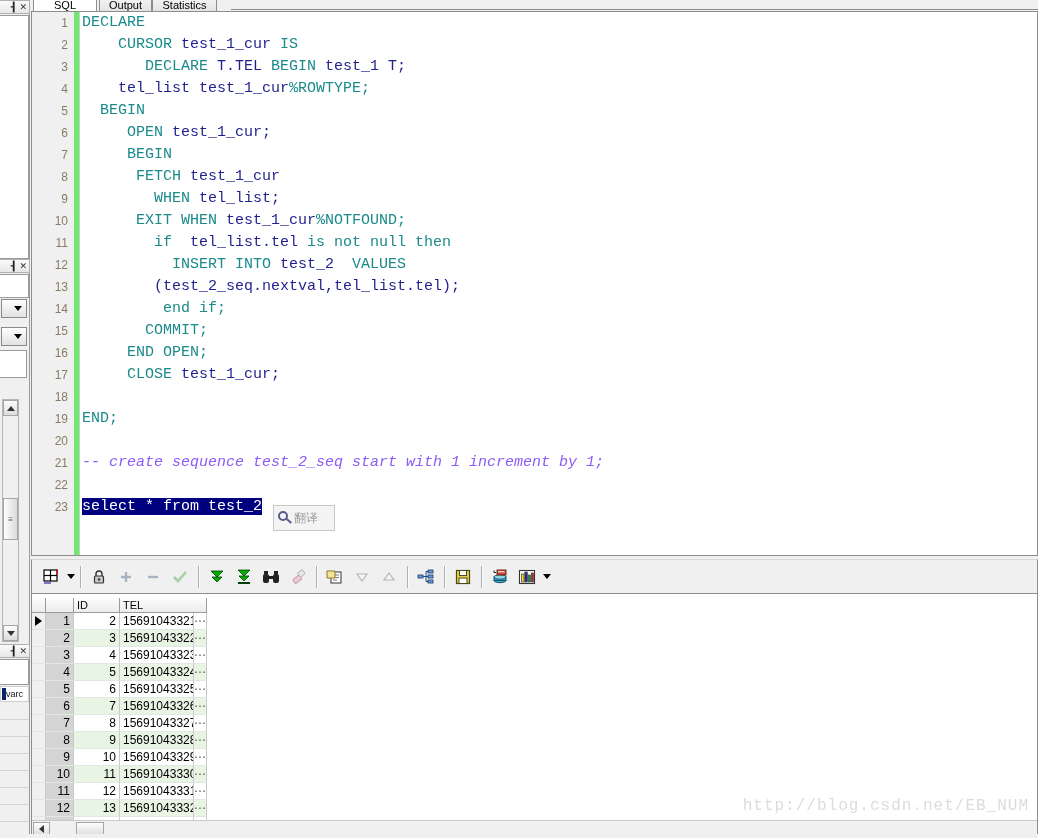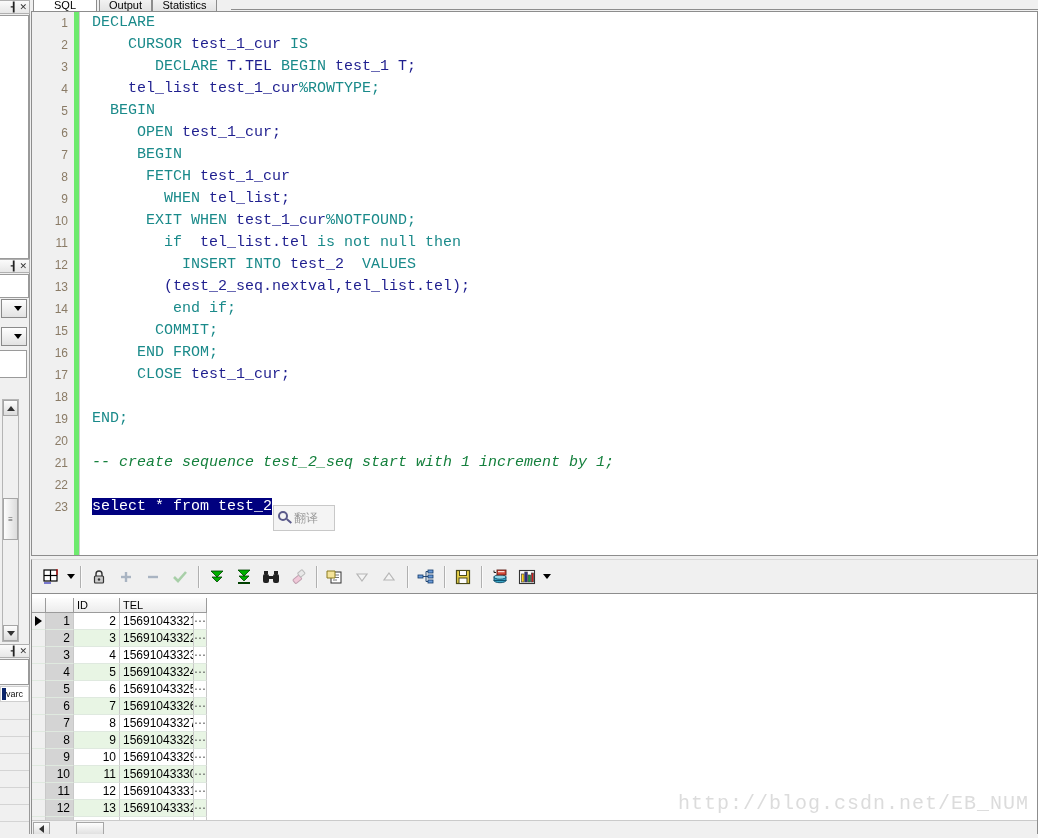--- a/index.html
+++ b/index.html
@@ -120,24 +120,24 @@
     position: absolute; left: 0; top: 0; right: 0; bottom: 0;
     font-family: "Liberation Mono", "DejaVu Sans Mono", monospace;
     font-size: 15px;
   }
   .line { position: relative; height: 22px; line-height: 22px; white-space: pre; }
   .lnum {
     position: absolute; left: 0; width: 36px; text-align: right;
     color: #8a7b66; font-size: 12px;
     font-family: "Liberation Sans", sans-serif;
   }
-  .ltext { position: absolute; left: 60px; white-space: pre; }
+  .ltext { position: absolute; left: 50px; white-space: pre; }
   .kw   { color: #1a8a8a; }
   .id   { color: #1f1f8f; }
-  .cmt  { color: #15803d; font-style: italic; }
+  .cmt  { color: #8b5cf6; font-style: italic; }
   .sel  { background: #00007f; color: #ffffff; }
 
   .translate-pop {
     position: absolute; left: 273px; top: 505px;
     width: 62px; height: 26px;
     background: #f4f4f4; border: 1px solid #c8c8c8;
     display: flex; align-items: center; gap: 2px;
     padding-left: 4px; z-index: 40;
     font-size: 12px; color: #9a9a9a;
   }
@@ -221,21 +221,21 @@
   }
   .hscroll .tri-l { width:0;height:0;border-top:4px solid transparent;border-bottom:4px solid transparent;border-right:5px solid #333; }
   .hscroll .hthumb {
     width: 28px; height: 15px; margin-left: 26px;
     background: linear-gradient(#fdfdfd,#dcdcdc); border: 1px solid #a6a6a6;
   }
 
   .watermark {
     position: absolute; right: 8px; bottom: 22px;
     font-family: "Liberation Mono", monospace;
-    font-size: 20px; color: #dcdcdc; letter-spacing: 1px;
+    font-size: 16px; color: #dcdcdc; letter-spacing: 1px;
     pointer-events: none; user-select: none;
   }
   .bottom-bar {
     position: absolute; left: 0; bottom: 0; width: 1038px; height: 4px;
     background: #f0f0f0;
   }
 </style>
 </head>
 <body>
 
@@ -315,21 +315,21 @@
         <div class="line"><span class="lnum">6</span><span class="ltext"><span class="kw">     OPEN </span><span class="id">test_1_cur;</span></span></div>
         <div class="line"><span class="lnum">7</span><span class="ltext"><span class="kw">     BEGIN</span></span></div>
         <div class="line"><span class="lnum">8</span><span class="ltext"><span class="kw">      FETCH </span><span class="id">test_1_cur</span></span></div>
         <div class="line"><span class="lnum">9</span><span class="ltext"><span class="kw">        WHEN </span><span class="id">tel_list;</span></span></div>
         <div class="line"><span class="lnum">10</span><span class="ltext"><span class="kw">      EXIT WHEN </span><span class="id">test_1_cur</span><span class="kw">%NOTFOUND;</span></span></div>
         <div class="line"><span class="lnum">11</span><span class="ltext"><span class="kw">        if </span><span class="id"> tel_list.tel </span><span class="kw">is not null then</span></span></div>
         <div class="line"><span class="lnum">12</span><span class="ltext"><span class="kw">          INSERT INTO </span><span class="id">test_2</span><span class="kw">  VALUES</span></span></div>
         <div class="line"><span class="lnum">13</span><span class="ltext"><span class="id">        (</span><span class="id">test_2_seq.nextval,tel_list.tel</span><span class="id">);</span></span></div>
         <div class="line"><span class="lnum">14</span><span class="ltext"><span class="kw">         end if;</span></span></div>
         <div class="line"><span class="lnum">15</span><span class="ltext"><span class="kw">       COMMIT;</span></span></div>
-        <div class="line"><span class="lnum">16</span><span class="ltext"><span class="kw">     END FROM;</span></span></div>
+        <div class="line"><span class="lnum">16</span><span class="ltext"><span class="kw">     END OPEN;</span></span></div>
         <div class="line"><span class="lnum">17</span><span class="ltext"><span class="kw">     CLOSE </span><span class="id">test_1_cur;</span></span></div>
         <div class="line"><span class="lnum">18</span><span class="ltext"></span></div>
         <div class="line"><span class="lnum">19</span><span class="ltext"><span class="kw">END;</span></span></div>
         <div class="line"><span class="lnum">20</span><span class="ltext"></span></div>
         <div class="line"><span class="lnum">21</span><span class="ltext"><span class="cmt">-- create sequence test_2_seq start with 1 increment by 1;</span></span></div>
         <div class="line"><span class="lnum">22</span><span class="ltext"></span></div>
         <div class="line"><span class="lnum">23</span><span class="ltext"><span class="sel">select * from test_2</span></span></div>
       </div>
   </div>
 

